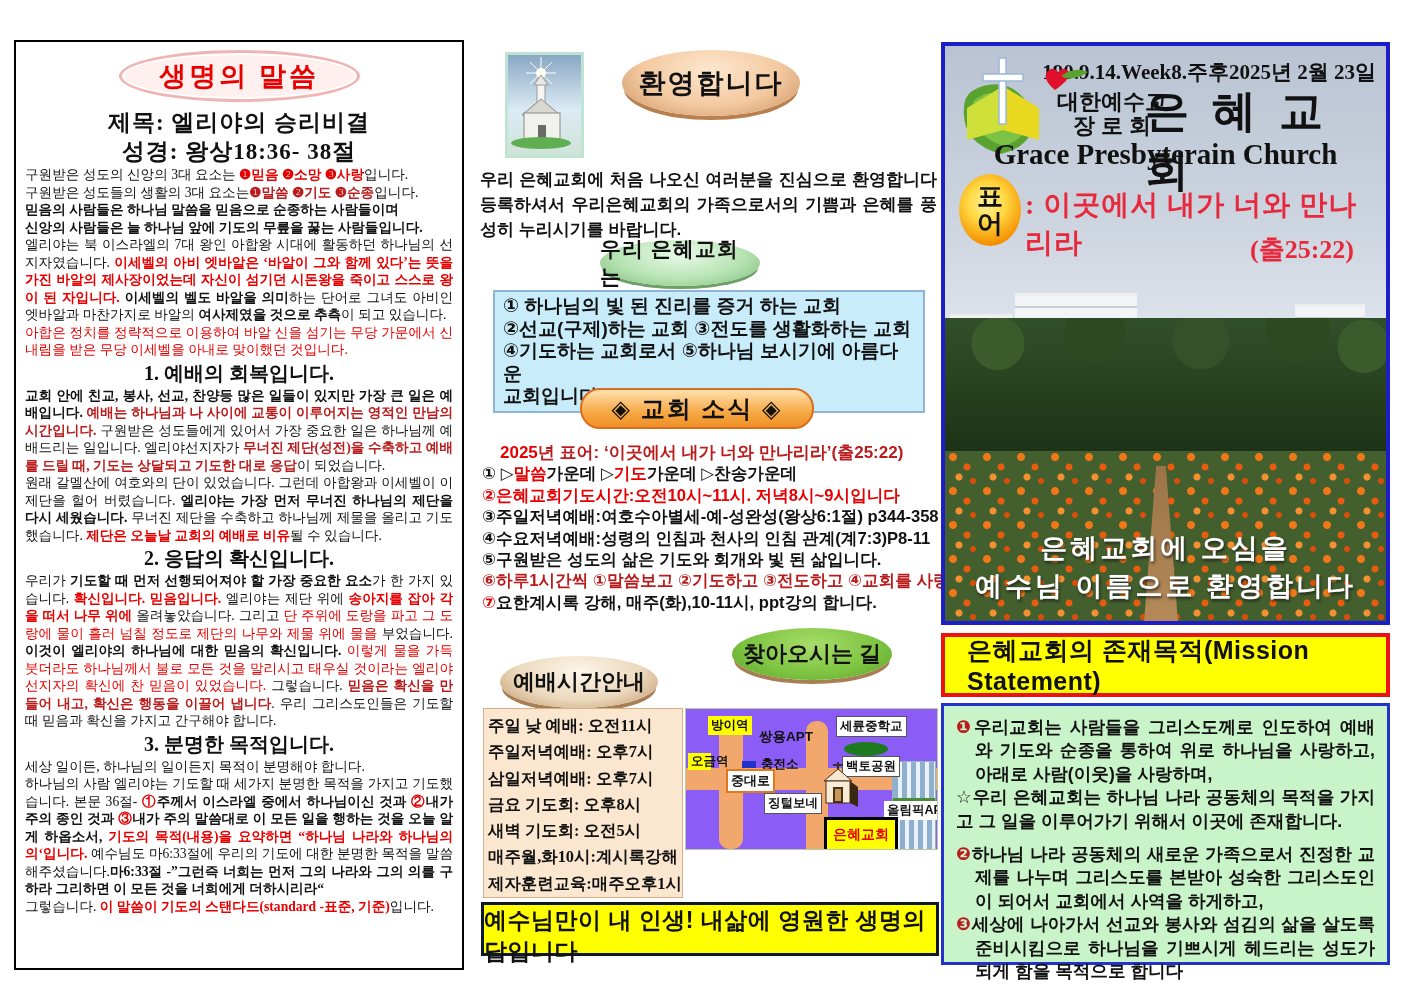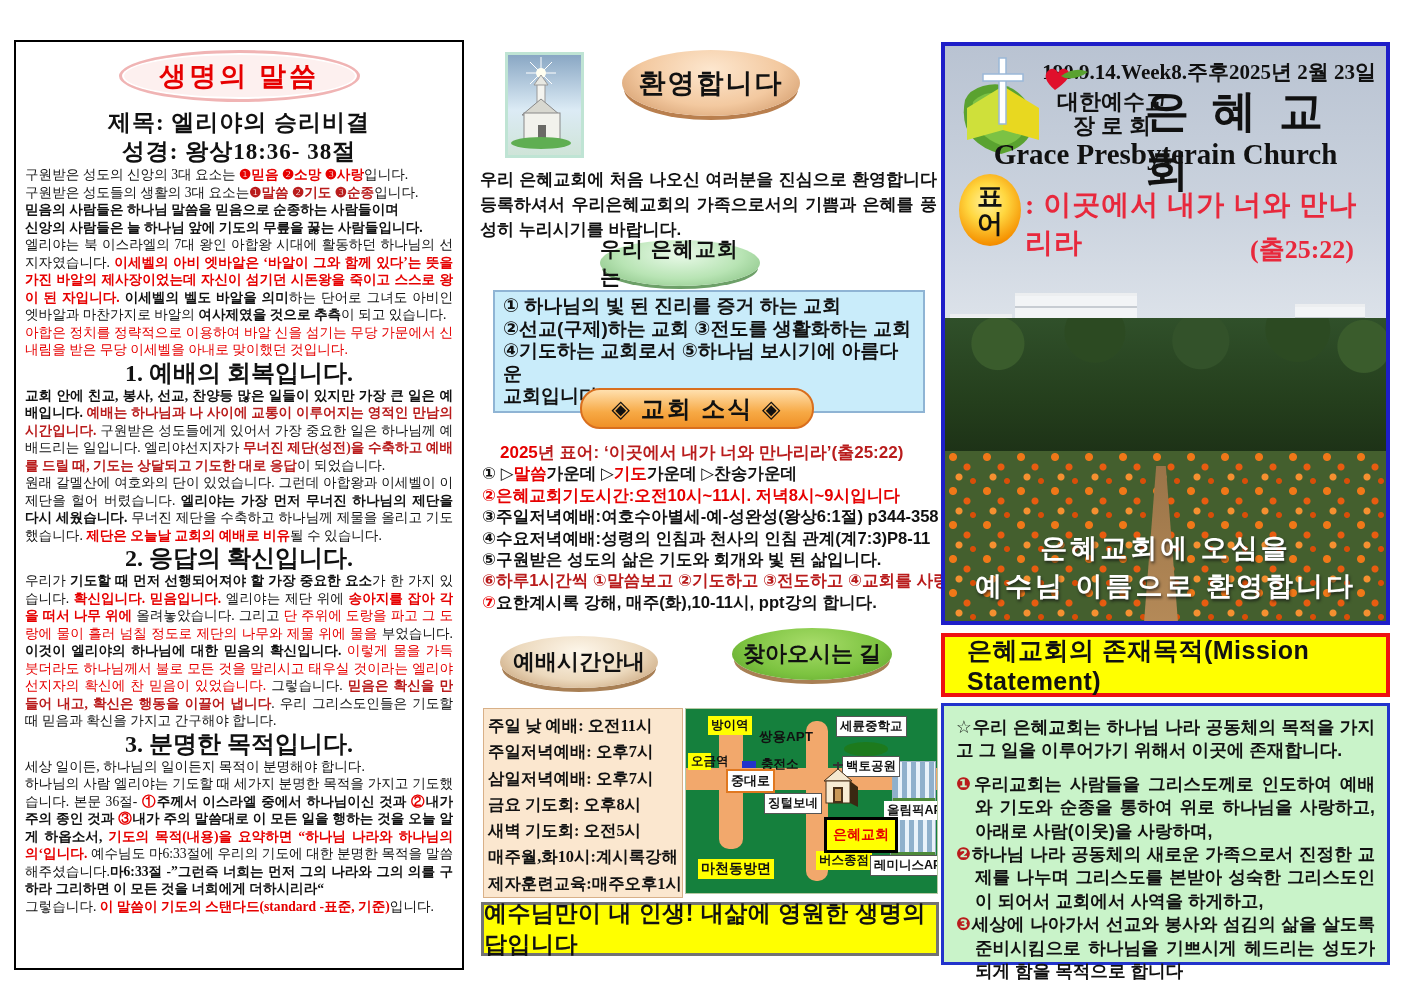--- a/index.html
+++ b/index.html
@@ -12,21 +12,21 @@
   
   #left-panel{position:absolute;left:14px;top:40px;width:450px;height:930px;
     border:2.5px solid #000;box-sizing:border-box;padding:6px 9px;overflow:hidden;
     font-family:"Liberation Serif","DejaVu Serif",serif;}
   .lp-title-oval{width:235px;height:46px;margin:2px auto 6px;border:3px solid #f0b4b4;
     border-radius:50%;background:#fdf0ef;box-shadow:0 0 0 2px #fff inset;
     display:flex;align-items:center;justify-content:center;
     color:#e60000;font-size:27px;font-weight:700;letter-spacing:3px;}
   .lp-sub{font-size:23px;text-align:center;letter-spacing:1px;line-height:29px;}
   .lp-body{font-size:13.6px;line-height:17.5px;text-align:justify;margin:0;}
-  .lp-head{font-size:24px;font-weight:700;text-align:center;line-height:26px;margin:1px 0;}
+  .lp-head{font-size:20px;font-weight:700;text-align:center;line-height:26px;margin:1px 0;}
   .rich-line{min-height:17px;}
 
   
   #middle-panel{position:absolute;left:480px;top:40px;width:458px;height:935px;}
   .church-clip{position:absolute;left:25px;top:12px;width:73px;height:100px;
     border:3px solid #bfe4d4;background:linear-gradient(180deg,#89a7c4,#dcebf5 55%,#cfe4d8);}
   .oval-badge{position:absolute;border-radius:50%;display:flex;align-items:center;justify-content:center;
     font-weight:700;color:#111;}
   .welcome-oval{left:142px;top:10px;width:178px;height:66px;font-size:27px;letter-spacing:2px;
     background:radial-gradient(ellipse at 50% 30%,#fde7cf 0%,#f3c9a0 55%,#c98f5e 100%);
@@ -38,47 +38,47 @@
     box-shadow:0 5px 0 -2px #6da068;}
   .info-box{position:absolute;left:13px;top:250px;width:412px;min-height:86px;
     background:#c9ecfa;border:2px solid #8fb4d4;padding:3px 8px;
     font-size:19px;font-weight:700;line-height:22.5px;}
   .news-pill{position:absolute;left:100px;top:348px;width:230px;height:37px;border-radius:20px;
     border:2px solid #d96f1e;background:linear-gradient(180deg,#ffe0ae 0%,#f7a945 60%,#ef9127 100%);
     display:flex;align-items:center;justify-content:center;font-size:24px;font-weight:700;letter-spacing:2px;}
   .news-list{position:absolute;left:2px;top:402px;width:456px;font-size:16.6px;font-weight:700;}
   .news-list .rich-line{line-height:21.4px;white-space:nowrap;}
   .news-list .rich-line:first-child{padding-left:18px;font-size:17px;}
-  .times-oval{left:20px;top:596px;width:158px;height:52px;font-size:22px;
+  .times-oval{left:20px;top:616px;width:158px;height:52px;font-size:22px;
     background:radial-gradient(ellipse at 50% 30%,#fdf6ea 0%,#ecd9bd 55%,#bd9468 100%);
     box-shadow:0 6px 0 -2px #a87f54;}
   .map-oval{left:252px;top:588px;width:160px;height:52px;font-size:22px;
     background:radial-gradient(ellipse at 50% 32%,#a8dc6a 0%,#7cc340 60%,#5d9e2c 100%);
     box-shadow:0 6px 0 -2px #a87f54;}
   .times-box{position:absolute;left:3px;top:668px;width:200px;height:190px;background:#fbe7cf;
     border:1px solid #d8b088;padding:4px 2px 0 4px;box-sizing:border-box;}
   .times-box .list-item{font-size:16.4px;font-weight:700;line-height:26.3px;white-space:nowrap;
     font-family:"Liberation Serif","DejaVu Serif",serif;}
   
-  .map-box{position:absolute;left:205px;top:668px;width:253px;height:186px;background:#15803d;
+  .map-box{position:absolute;left:205px;top:668px;width:253px;height:142px;background:#8b5cf6;
     border:1px solid #b6c9a4;box-sizing:border-box;overflow:hidden;}
   .road{position:absolute;background:#f2a86c;border-radius:10px;}
   .map-label{position:absolute;font-size:12.5px;font-weight:700;white-space:nowrap;padding:1px 3px;}
   .yellow-label{background:#ffff00;}
   .white-label{background:#ffffff;border:1px solid #555;}
   .eunhye-label{background:#ffff00;border:3px solid #000;color:#e60000;font-size:14px;padding:6px 6px;}
   .jungdaero-label{background:#fff;border:2px solid #e07820;font-size:13px;}
   .park-ellipse{position:absolute;background:#1d7a1d;border-radius:50%;}
   .apt-img{position:absolute;background:
      repeating-linear-gradient(90deg,#8fb0cc 0 5px,#e9f2fa 5px 9px);
      border:1px solid #9ab0c4;border-bottom:6px solid #4d8a3a;}
   .blue-dot{position:absolute;width:14px;height:7px;background:#2233cc;}
   
   .mid-banner{position:absolute;left:1px;top:862px;width:452px;height:48px;background:#ffff00;
-    border:3px solid #737373;display:flex;align-items:center;justify-content:center;
+    border:3px solid #0f172a;display:flex;align-items:flex-start;justify-content:center;
     font-size:23px;font-weight:700;letter-spacing:0.5px;}
 
   
   #right-card{position:absolute;left:941px;top:42px;width:449px;height:583px;
     border:4px solid #1e1ec8;box-sizing:border-box;overflow:hidden;
     background:linear-gradient(180deg,#b9c3d2 0%,#ccd4df 30%,#e3e8ee 55%,#eef1f4 100%);}
   .rc-date{position:absolute;top:12px;right:10px;font-size:21px;font-weight:700;z-index:9;
     font-family:"Liberation Serif","DejaVu Serif",serif;}
   .rc-denom{position:absolute;left:112px;top:44px;z-index:9;font-size:22px;font-weight:700;line-height:24px;text-align:center;}
   .rc-name{position:absolute;left:200px;top:36px;z-index:9;font-size:44px;font-weight:700;letter-spacing:6px;
@@ -314,19 +314,19 @@
 
     <div class="ph-text l1">은혜교회에 오심을</div>
     <div class="ph-text l2">예수님 이름으로 환영합니다</div>
   </div>
 
   <div id="mission-banner">
     <span>은혜교회의 존재목적(Mission Statement)</span>
   </div>
 
   <div id="mission-box">
+      <div class="rich-line hang"><span class="blue bold">❶</span><span class="bold">우리교회는 사람들을 그리스도께로 인도하여 예배와 기도와 순종을 통하여 위로 하나님을 사랑하고, 아래로 사람(이웃)을 사랑하며,</span></div>
       <div class="rich-line intro"><span class="bold">☆우리 은혜교회는 하나님 나라 공동체의 목적을 가지고 그 일을 이루어가기 위해서 이곳에  존재합니다.</span></div>
-      <div class="rich-line hang"><span class="blue bold">❶</span><span class="bold">우리교회는 사람들을 그리스도께로 인도하여 예배와 기도와 순종을 통하여 위로 하나님을 사랑하고, 아래로 사람(이웃)을 사랑하며,</span></div>
       <div class="rich-line hang"><span class="blue bold">❷</span><span class="bold">하나님 나라 공동체의 새로운 가족으로서 진정한 교제를 나누며 그리스도를 본받아 성숙한 그리스도인이 되어서 교회에서 사역을 하게하고,</span></div>
       <div class="rich-line hang"><span class="blue bold">❸</span><span class="bold">세상에 나아가서 선교와 봉사와 섬김의 삶을 살도록 준비시킴으로 하나님을 기쁘시게 헤드리는 성도가 되게 함을 목적으로 합니다</span></div>
     </div>
 
 </div>
 
 </body></html>

